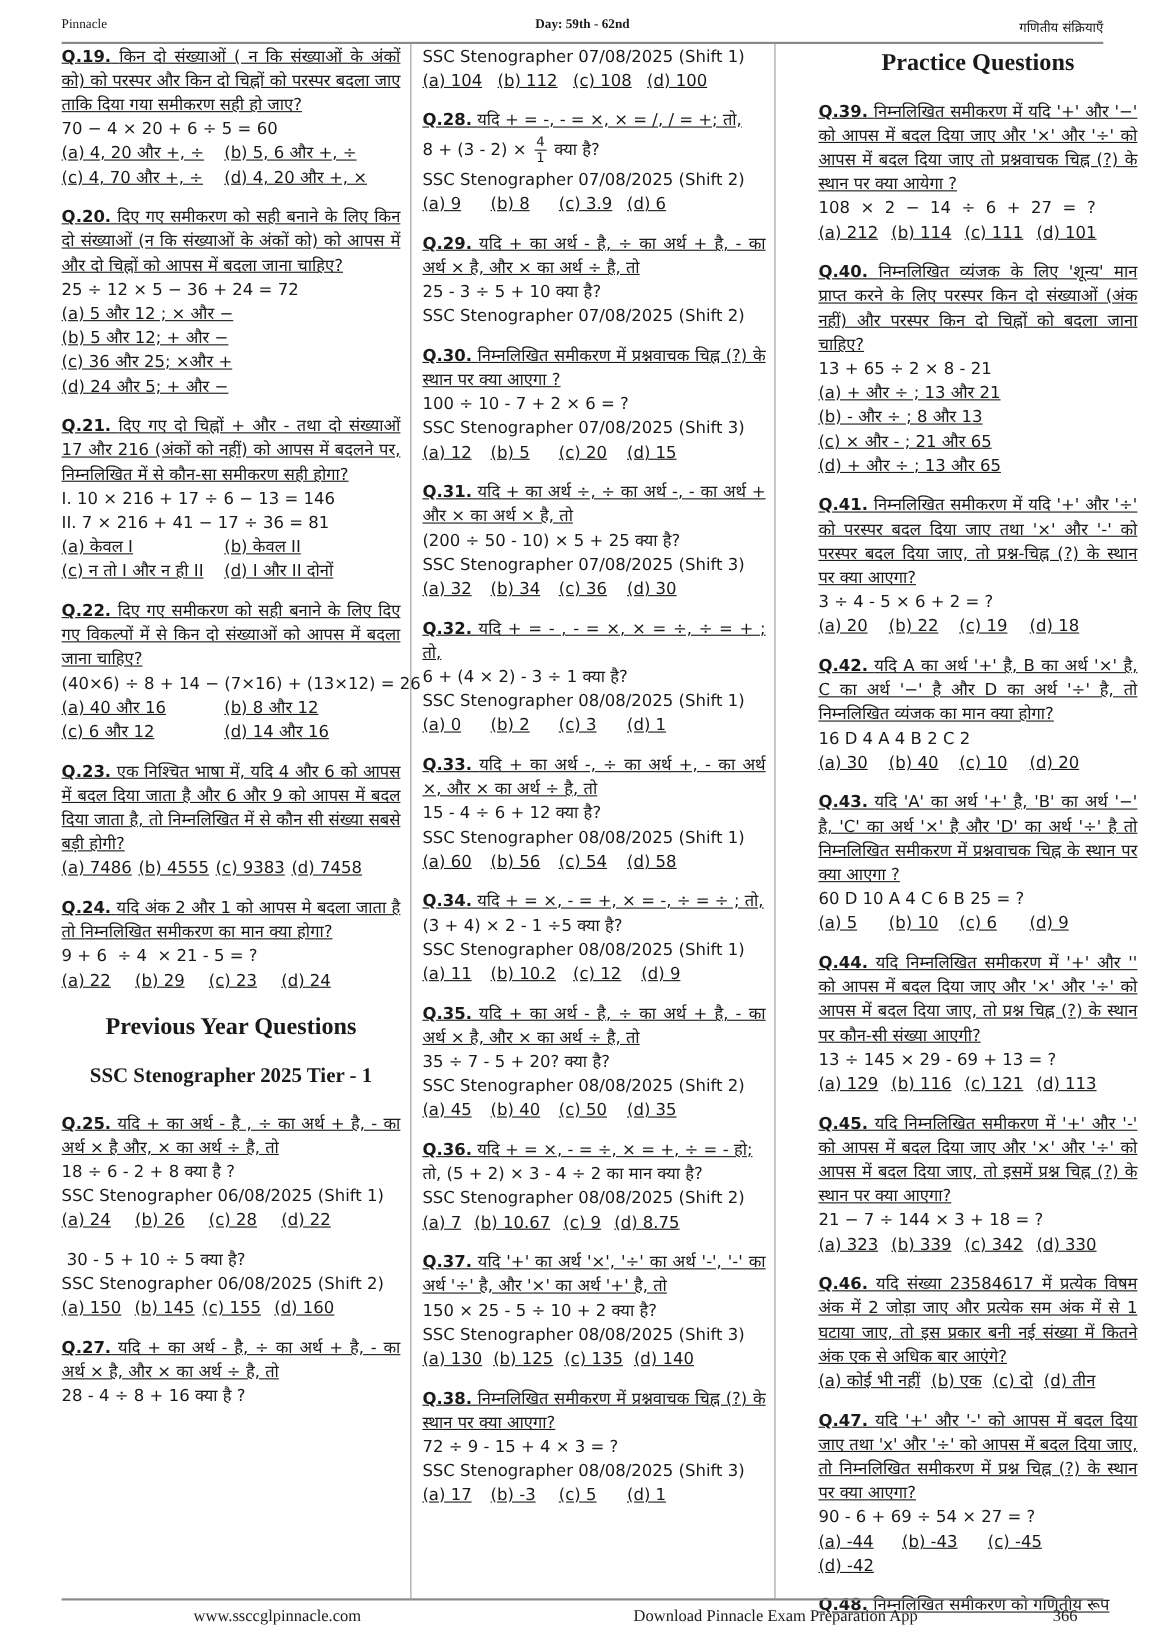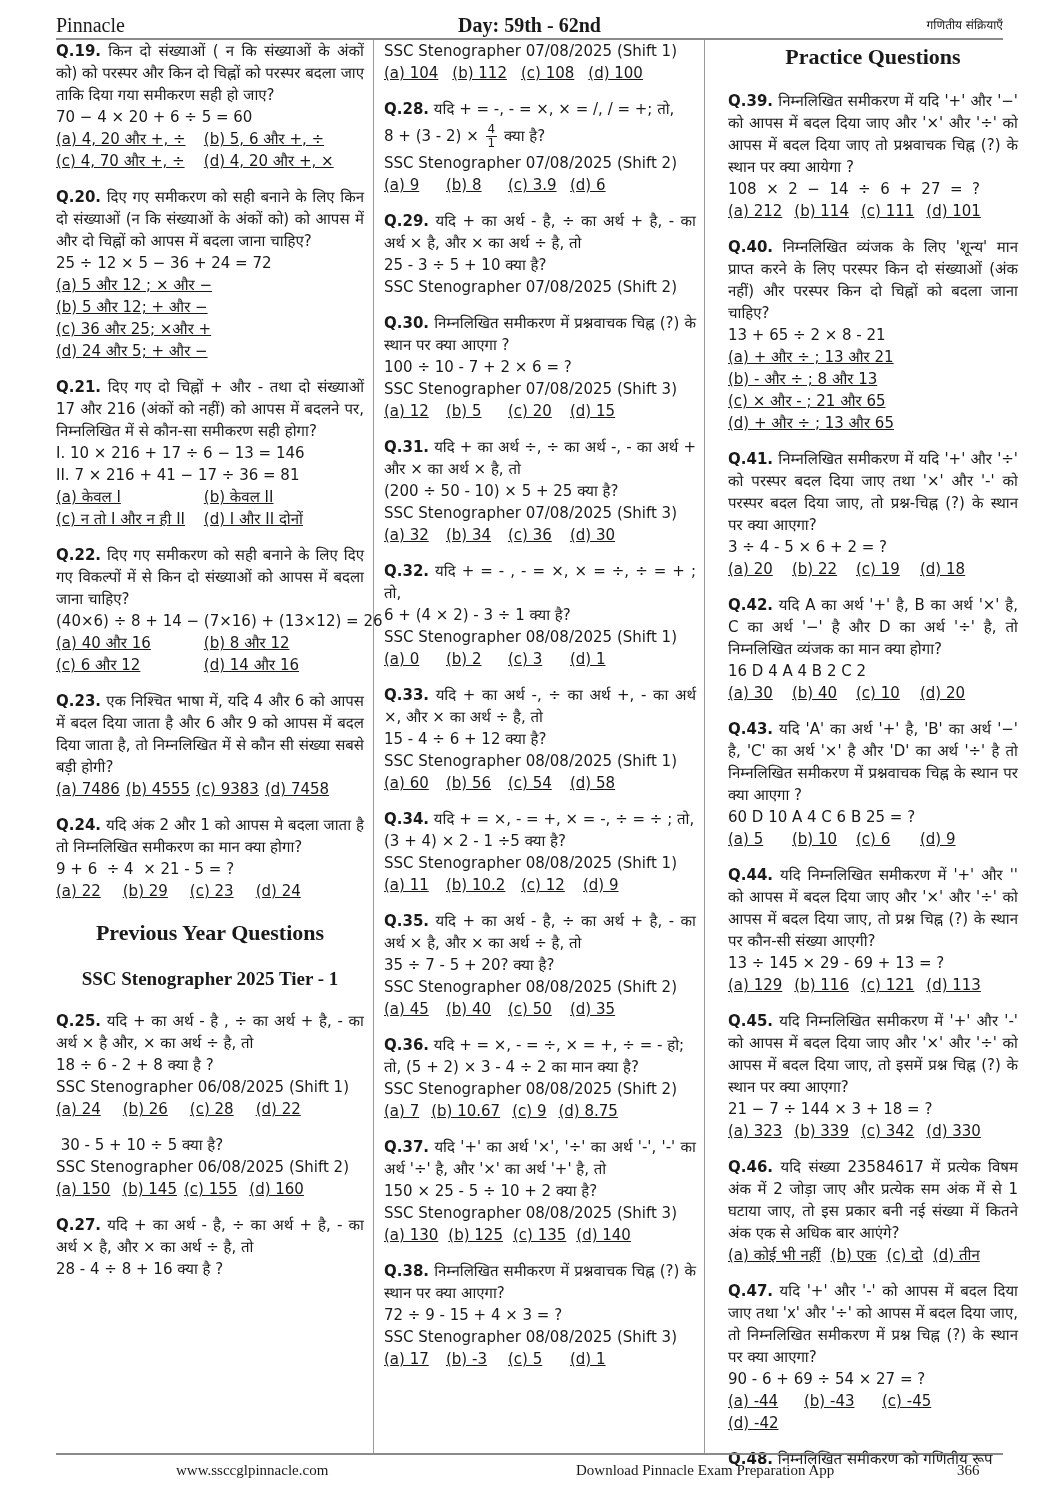--- a/index.html
+++ b/index.html
@@ -1,38 +1,38 @@
 <!DOCTYPE html>
 <html><head>
 <meta charset="utf-8">
 <style>
   * { box-sizing: border-box; margin: 0; padding: 0; }
   html, body { width: 1061px; height: 1500px; background: #ffffff; overflow: hidden; }
   body { position: relative; font-family: "DejaVu Sans", "Liberation Sans", sans-serif; color: #1a1a1a; }
 
   .hdr { position: absolute; top: 14px; left: 56px; right: 58px; height: 22px; }
-  .hdr span { position: absolute; top: 0; font-family: "Liberation Serif", serif; font-size: 20px; }
+  .hdr span { position: absolute; top: 0; font-family: "Liberation Serif", serif; font-size: 12px; }
   .hdr .left { left: 0; }
   .hdr .center { left: 0; right: 0; text-align: center; font-weight: bold; }
   .hdr .right { right: 0; font-family: "DejaVu Sans", sans-serif; font-size: 12px; top: 2px; }
   .rule-top { position: absolute; top: 38px; left: 56px; right: 58px; height: 2px; background: #8a8a8a; }
   .rule-bottom { position: absolute; top: 1453px; left: 56px; right: 58px; height: 2px; background: #8a8a8a; }
 
   .vline { position: absolute; top: 40px; width: 1px; background: #9a9a9a; }
   .v1 { left: 373px; height: 1413px; }
   .v2 { left: 704px; height: 1413px; }
 
   .col { position: absolute; top: 40px; }
   .c1 { left: 56px; width: 308px; }
   .c2 { left: 384px; width: 312px; }
-  .c3 { left: 728px; width: 290px; }
+  .c3 { left: 744px; width: 290px; }
 
   .q { font-size: 15px; line-height: 22px; margin-bottom: 14px; }
   .q p { margin: 0; }
-  .q .stem { text-align: justify; }
+  .q .stem { text-align: justify; text-decoration: underline; }
   .q .qno { font-weight: bold; }
   .q .eq { white-space: nowrap; }
   .q .src { white-space: nowrap; }
   .opts { display: flex; flex-wrap: wrap; white-space: nowrap; text-decoration: underline; }
   .opts span { margin-right: 14px; }
   .opts.grid2 span { width: 48%; margin-right: 0; }
   .opts.stack span { width: 100%; }
 
   .sec-title { font-family: "Liberation Serif", serif; font-weight: bold; font-size: 22px; text-align: center; margin: 18px 0 22px; }
   .sub-title { font-family: "Liberation Serif", serif; font-weight: bold; font-size: 19px; text-align: center; margin: 0 0 20px; }

